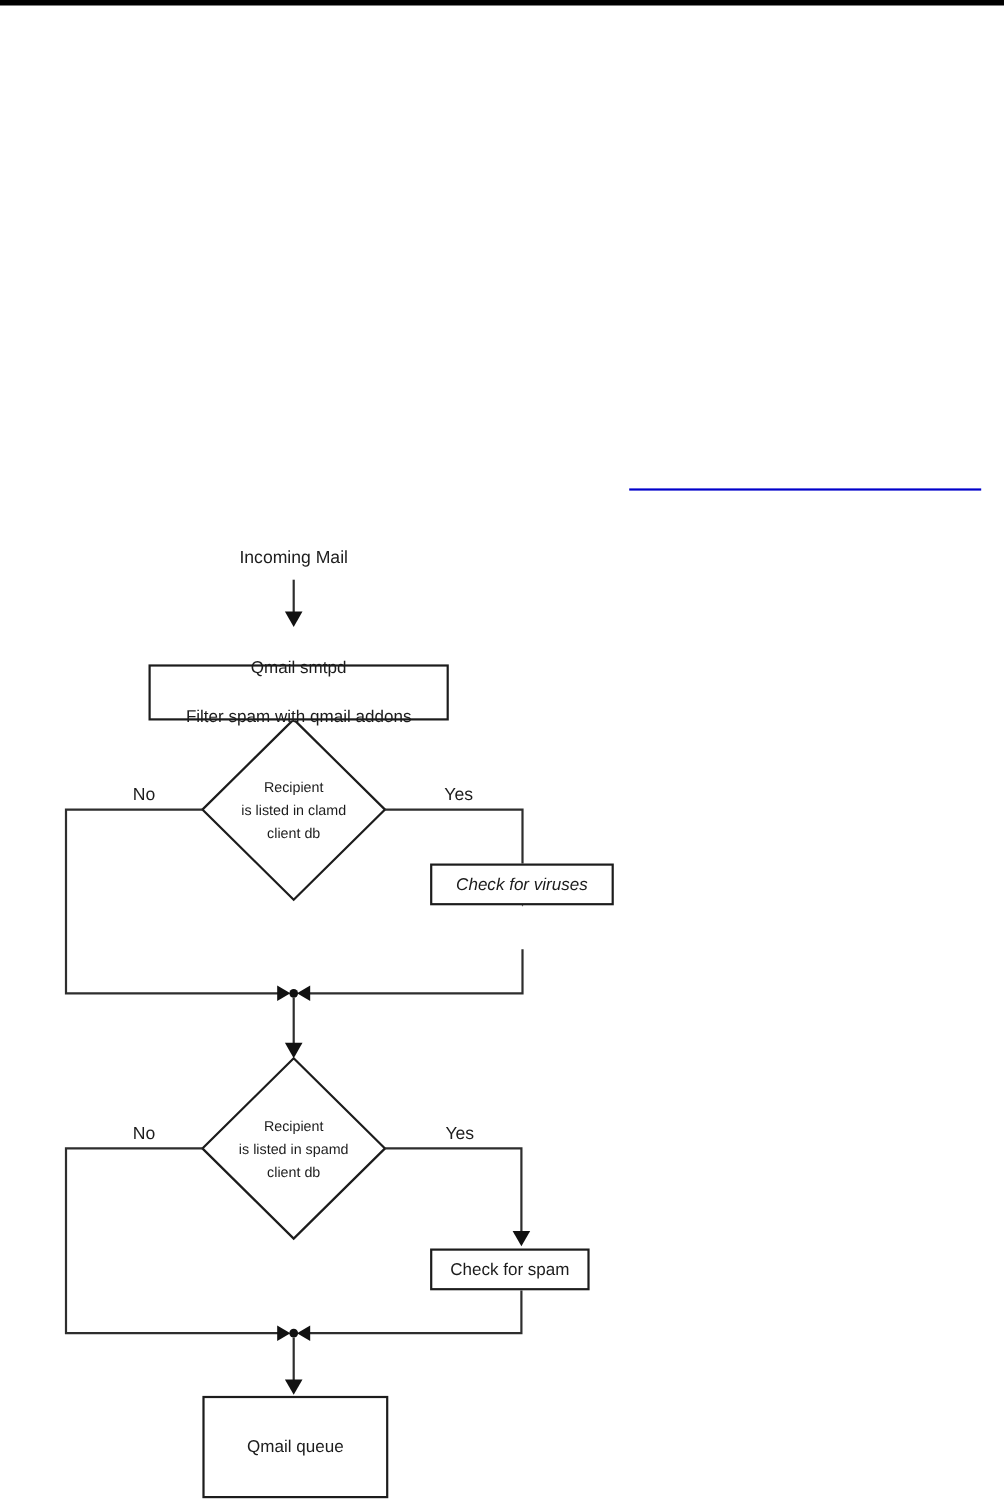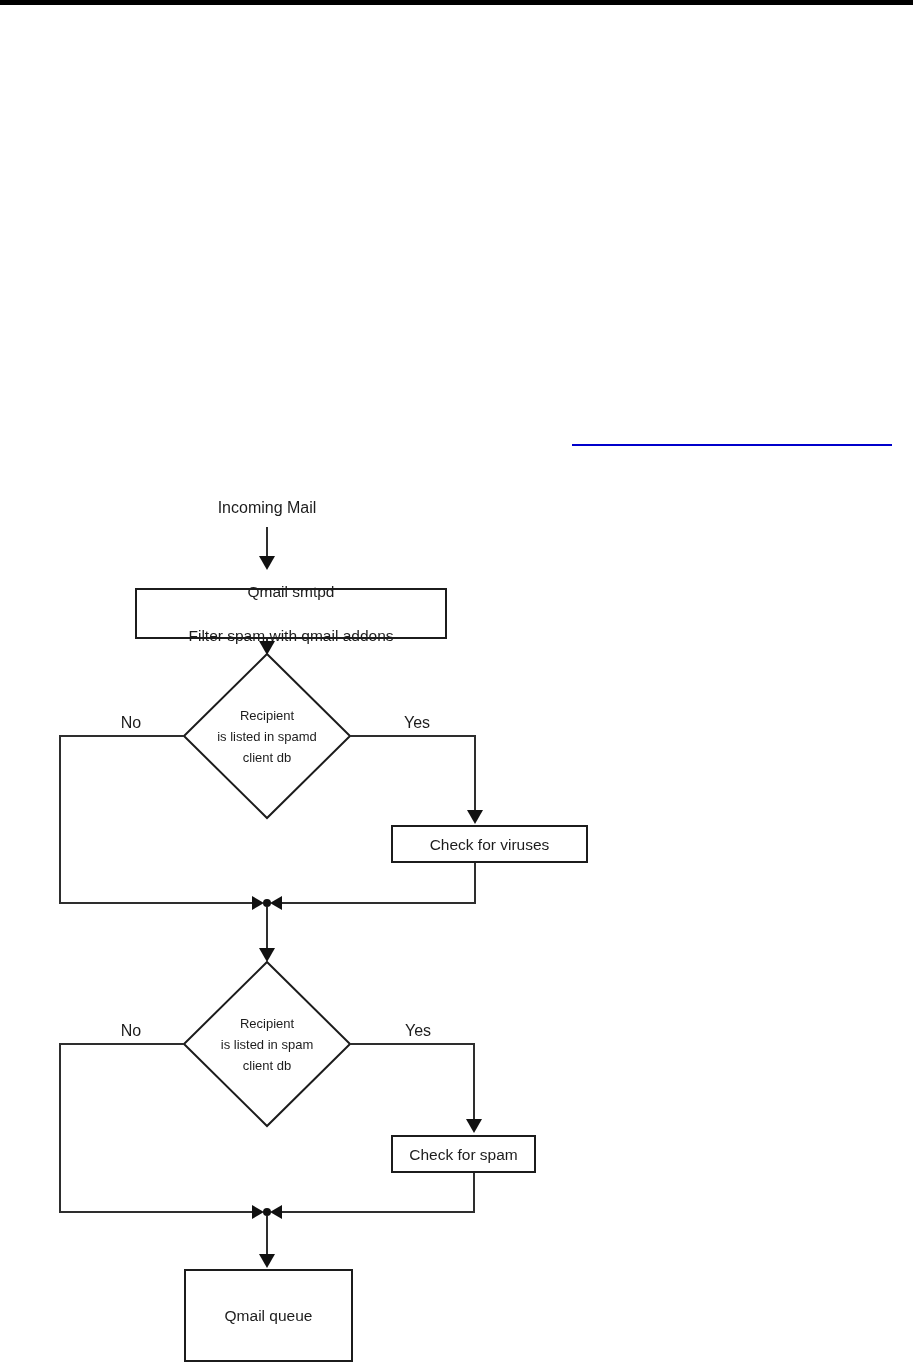--- a/index.html
+++ b/index.html
@@ -100,41 +100,41 @@
     </g>
 
     <g>
       <line class="conn" x1="267" y1="1216" x2="267" y2="1256"></line>
       <polygon class="head" points="259,1254 275,1254 267,1268"></polygon>
     </g>
   </svg>
 
   <div class="label" style="left:167px;top:499px;width:200px;">Incoming Mail</div>
 
-  <div class="node" style="left:135px;top:588px;width:312px;height:51px;gap:23px;">
+  <div class="node" style="left:135px;top:604px;width:273px;height:51px;gap:23px;">
     <div>Qmail smtpd</div>
     <div>Filter spam with qmail addons</div>
   </div>
 
   <div class="diamond-text" style="left:177px;top:705px;width:180px;">
     <div>Recipient</div>
-    <div>is listed in spamd</div>
+    <div>is listed in clamd</div>
     <div>client db</div>
   </div>
 
   <div class="label" style="left:101px;top:714px;width:60px;">No</div>
   <div class="label" style="left:387px;top:714px;width:60px;">Yes</div>
 
-  <div class="node" style="left:391px;top:825px;width:197px;height:38px;">
+  <div class="node" style="left:391px;top:785px;width:167px;height:38px;font-style:italic;">
     <div>Check for viruses</div>
   </div>
 
   <div class="diamond-text" style="left:177px;top:1013px;width:180px;">
     <div>Recipient</div>
-    <div>is listed in spam</div>
+    <div>is listed in spamd</div>
     <div>client db</div>
   </div>
 
   <div class="label" style="left:101px;top:1022px;width:60px;">No</div>
   <div class="label" style="left:388px;top:1022px;width:60px;">Yes</div>
 
   <div class="node" style="left:391px;top:1135px;width:145px;height:38px;">
     <div>Check for spam</div>
   </div>
 

